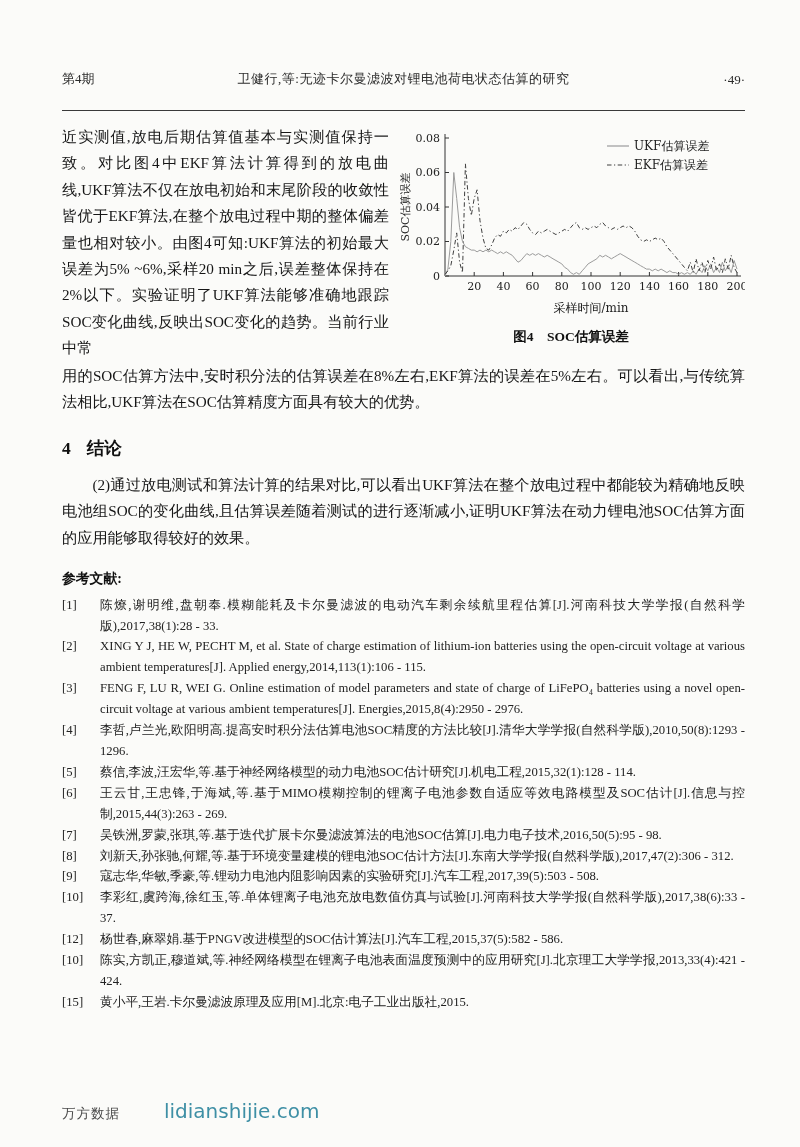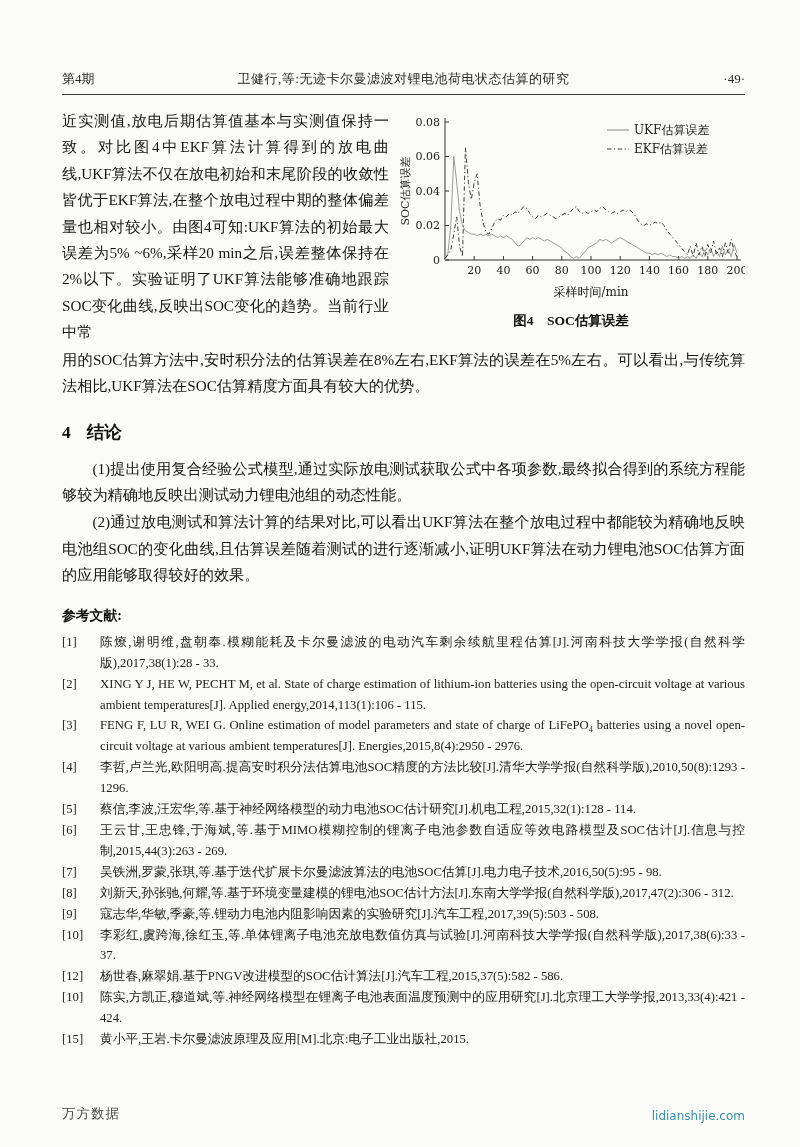--- a/index.html
+++ b/index.html
@@ -4,22 +4,22 @@
 <style>
   html,body{margin:0;padding:0;}
   body{
     width:800px;height:1147px;
     background:#fbfbf9;color:#1d1d1d;
     font-family:"Liberation Serif","DejaVu Serif",serif;
     position:relative;overflow:hidden;
   }
   .page{padding:70px 55px 0 62px;}
   
-  .hdr{display:flex;align-items:center;font-size:13px;color:#2b2b2b;
-       border-bottom:1.6px solid #3a3a3a;padding-bottom:6px;}
+  .hdr{display:flex;align-items:flex-end;font-size:13px;color:#2b2b2b;
+       border-bottom:1.6px solid #3a3a3a;padding-bottom:22px;}
   .hdr .issue{width:90px;}
   .hdr .rtitle{flex:1;text-align:center;letter-spacing:.5px;}
   .hdr .pno{width:90px;text-align:right;}
   
   .top{display:flex;margin-top:13px;}
   .leftcol{width:333px;font-size:15.2px;line-height:26.4px;text-align:justify;color:#161616;}
   .rightcol{flex:1;display:flex;flex-direction:column;align-items:center;padding-left:8px;}
   .figcap{font-weight:bold;font-size:13.5px;margin-top:8px;color:#111;}
   
   .contp{font-size:15.2px;line-height:26.6px;text-align:justify;margin-top:1px;color:#161616;}
@@ -29,23 +29,23 @@
   
   .refhead{font-weight:bold;font-size:13.8px;margin:18px 0 7px;color:#101010;}
   .refs{display:flex;flex-direction:column;}
   .ref-row{display:flex;font-size:12.7px;line-height:20.9px;color:#222;}
   .ref-num{flex:none;width:38px;}
   .ref-text{flex:1;text-align:justify;}
   
   svg text{font-family:"DejaVu Serif","Liberation Serif",serif;}
   
   .ftr{position:absolute;left:62px;right:55px;bottom:24px;
-       display:flex;justify-content:space-between;align-items:flex-end;}
+       display:flex;align-items:flex-end;}
   .wm{font-size:13.5px;color:#4a4a4a;letter-spacing:1px;}
-  .site{font-size:12px;color:#3e8fa5;font-family:"DejaVu Sans","Liberation Sans",sans-serif;}
+  .site{font-size:20px;color:#3e8fa5;font-family:"DejaVu Sans","Liberation Sans",sans-serif;margin-left:44px;}
 </style>
 </head>
 <body>
 
 <div class="page">
 
   <div class="hdr">
     <span class="issue">第4期</span>
     <span class="rtitle">卫健行,等:无迹卡尔曼滤波对锂电池荷电状态估算的研究</span>
     <span class="pno">·49·</span>
@@ -100,21 +100,20 @@
     </div>
   </div>
 
   <div class="contp">用的SOC估算方法中,安时积分法的估算误差在8%左右,EKF算法的误差在5%左右。可以看出,与传统算法相比,UKF算法在SOC估算精度方面具有较大的优势。</div>
 
   <div class="sechead">
     <span class="num">4</span><span>结论</span>
   </div>
 
   <div class="concl">
-    <p>(1)提出使用复合经验公式模型,通过实际放电测试获取公式中各项参数,最终拟合得到的系统方程能够较为精确地反映出测试动力锂电池组的动态性能。</p>
     <p>(2)通过放电测试和算法计算的结果对比,可以看出UKF算法在整个放电过程中都能较为精确地反映电池组SOC的变化曲线,且估算误差随着测试的进行逐渐减小,证明UKF算法在动力锂电池SOC估算方面的应用能够取得较好的效果。</p>
   </div>
 
   <div class="refhead">参考文献:</div>
   <div class="refs" id="refs">
       <div class="ref-row">
         <span class="ref-num">[1]</span>
         <span class="ref-text">陈燎,谢明维,盘朝奉.模糊能耗及卡尔曼滤波的电动汽车剩余续航里程估算[J].河南科技大学学报(自然科学版),2017,38(1):28 - 33.</span>
       </div>
       <div class="ref-row">

